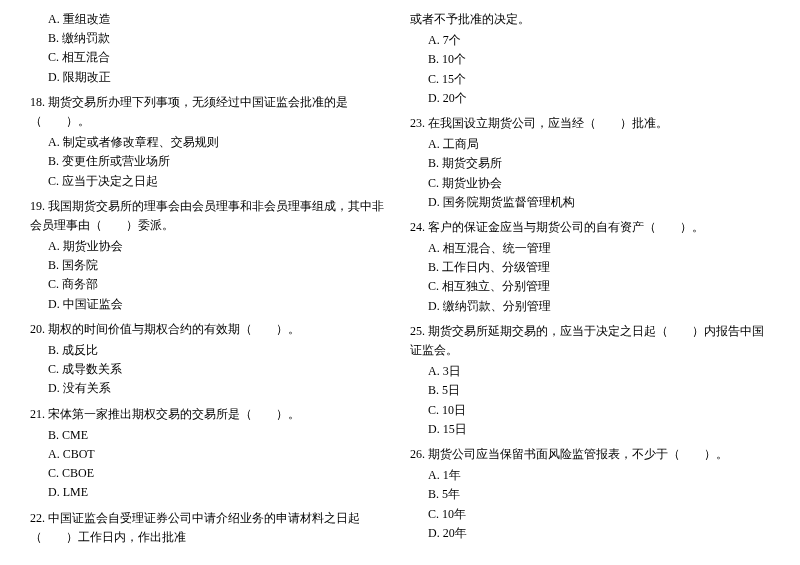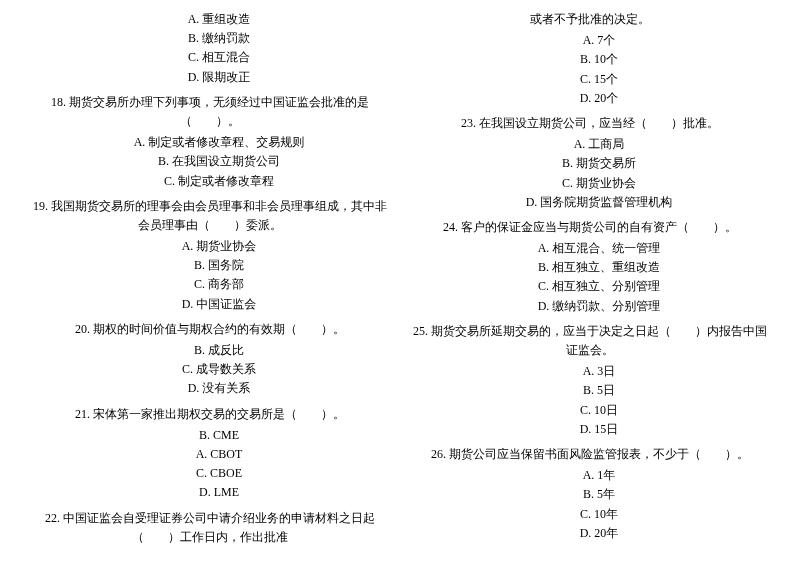--- a/index.html
+++ b/index.html
@@ -23,21 +23,20 @@
       width: 50%;
       padding-right: 10px;
     }
     .col-right {
       width: 50%;
       padding-left: 10px;
     }
     .question {
       margin-bottom: 6px;
       line-height: 1.6;
-      text-align: center;
     }
     .question-text {
       margin-bottom: 2px;
       line-height: 1.6;
     }
     .option {
       padding-left: 18px;
       line-height: 1.6;
     }
   </style>
@@ -59,22 +58,22 @@
           <span>C. 相互混合</span>
         </div>
         <div class="option">
           <span>D. 限期改正</span>
         </div>
       </div>
 
       <div class="question">
         <div class="question-text">18. 期货交易所办理下列事项，无须经过中国证监会批准的是（　　）。</div>
         <div class="option">A. 制定或者修改章程、交易规则</div>
-        <div class="option">B. 在我国设立期货公司</div>
-        <div class="option">C. 制定或者修改章程</div>
+        <div class="option">B. 变更住所或营业场所</div>
+        <div class="option">C. 应当于决定之日起</div>
       </div>
 
       <div class="question">
         <div class="question-text">19. 我国期货交易所的理事会由会员理事和非会员理事组成，其中非会员理事由（　　）委派。</div>
         <div class="option">A. 期货业协会</div>
         <div class="option">B. 国务院</div>
         <div class="option">C. 商务部</div>
         <div class="option">D. 中国证监会</div>
       </div>
 
@@ -113,21 +112,21 @@
         <div class="question-text">23. 在我国设立期货公司，应当经（　　）批准。</div>
         <div class="option">A. 工商局</div>
         <div class="option">B. 期货交易所</div>
         <div class="option">C. 期货业协会</div>
         <div class="option">D. 国务院期货监督管理机构</div>
       </div>
 
       <div class="question">
         <div class="question-text">24. 客户的保证金应当与期货公司的自有资产（　　）。</div>
         <div class="option">A. 相互混合、统一管理</div>
-        <div class="option">B. 相互独立、重组改造</div>
+        <div class="option">B. 工作日内、分级管理</div>
         <div class="option">C. 相互独立、分别管理</div>
         <div class="option">D. 缴纳罚款、分别管理</div>
       </div>
 
       <div class="question">
         <div class="question-text">25. 期货交易所延期交易的，应当于决定之日起（　　）内报告中国证监会。</div>
         <div class="option">A. 3日</div>
         <div class="option">B. 5日</div>
         <div class="option">C. 10日</div>
         <div class="option">D. 15日</div>

